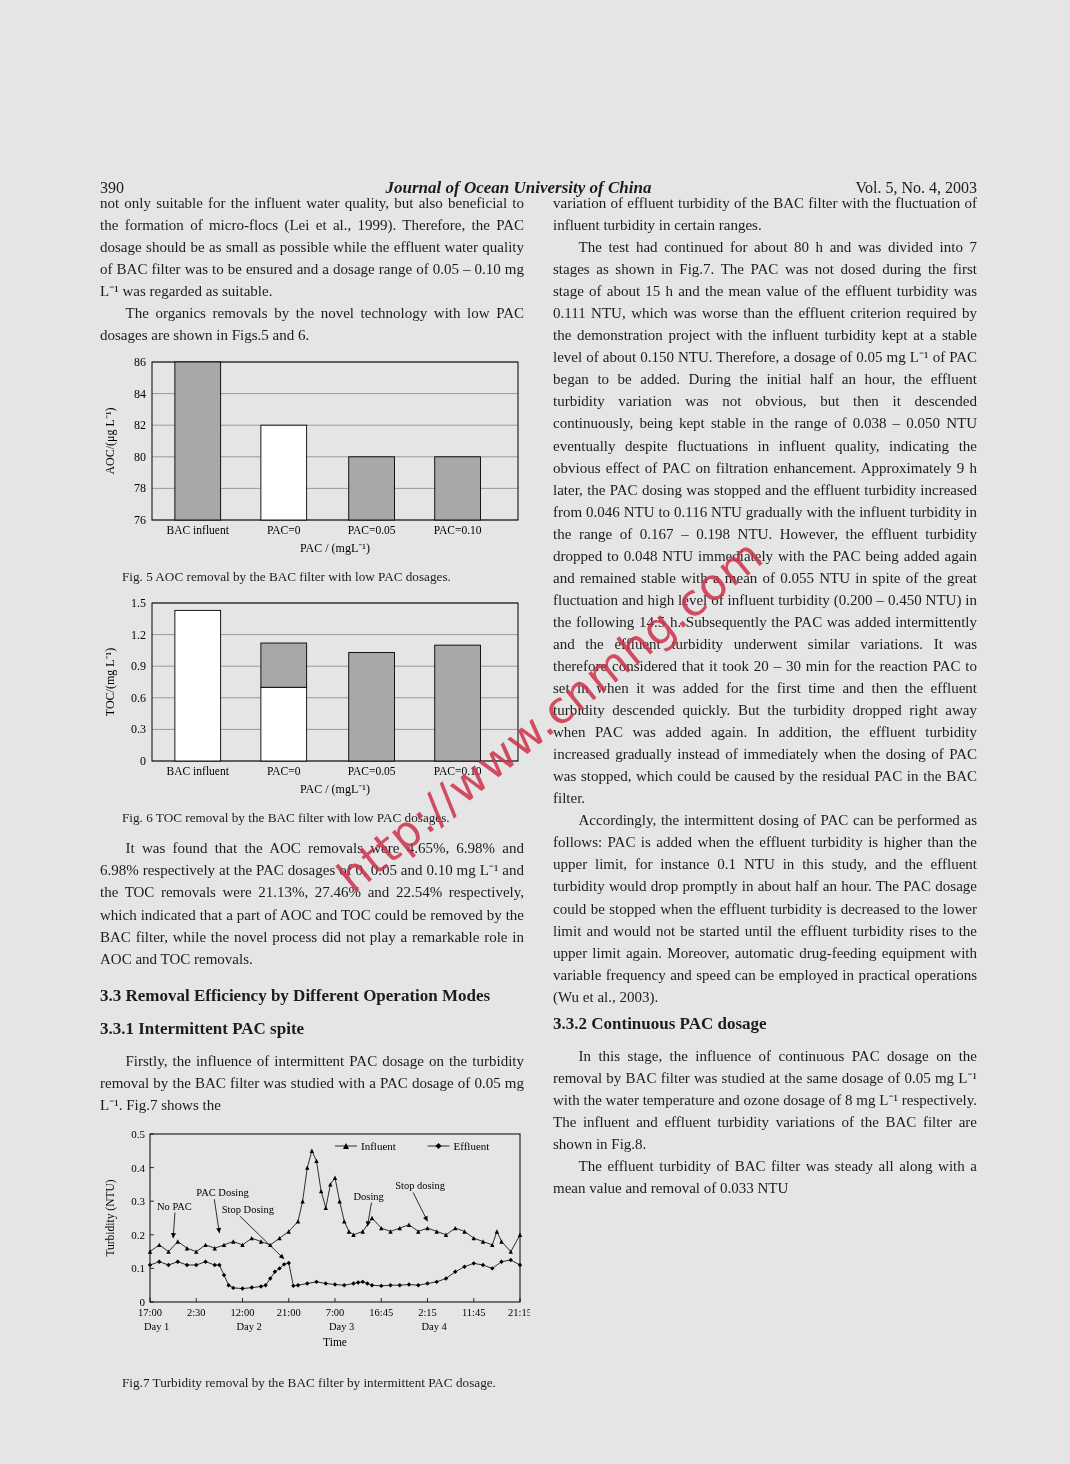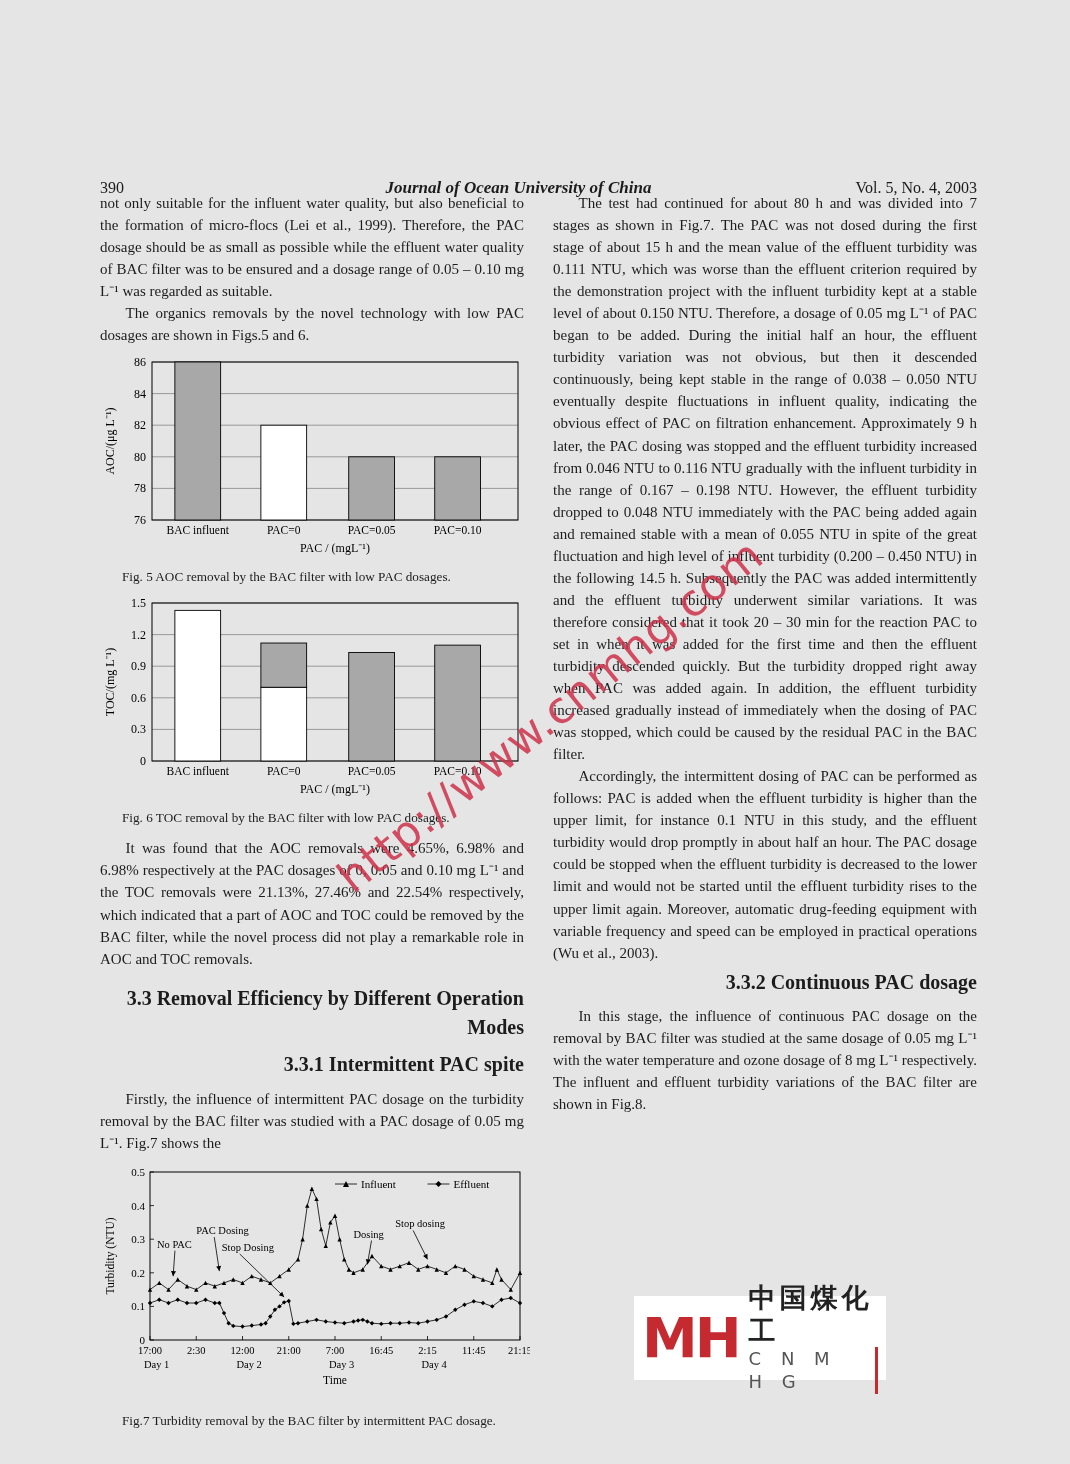--- a/index.html
+++ b/index.html
@@ -19,21 +19,21 @@
 
   .col {
     position:absolute; top:192px; width:424px;
     font-size:15px; line-height:1.47; text-align:justify;
   }
   .col-left  { left:100px; }
   .col-right { left:553px; }
 
   .para { text-indent:1.7em; }
   .para.noindent { text-indent:0; }
-  .heading { font-size:20px; font-weight:bold; text-align:right; margin:14px 0 8px; }
+  .heading { font-size:17px; font-weight:bold; text-align:left; margin:14px 0 8px; }
   .heading.sub { margin:4px 0 8px; }
 
   .fig { margin:10px 0 6px; }
   .chart { width:430px; }
   .caption {
     font-size:13.2px; line-height:1.4; text-align:justify;
     margin:2px 0 10px; padding-left:22px;
   }
 
   .watermark {
@@ -302,31 +302,26 @@
             <polygon points="267.375,100.39999999999999 265.7625729715002,95.04742313667862 270.6896052735572,95.89851225920731" fill="#000"></polygon>
             <text x="295.125" y="63.44" text-anchor="start" font-size="10.5" font-family="Liberation Serif, serif">Stop dosing</text>
             <line x1="313.125" y1="66.44" x2="327.5" y2="95.36" stroke="#000" stroke-width="0.8"></line>
             <polygon points="327.5,95.36 323.0357722442846,91.99537958380145 327.51315967952956,89.76984554570853" fill="#000"></polygon>
           </svg></div>
       <figcaption class="caption">Fig.7  Turbidity removal by the BAC filter by intermittent PAC dosage.</figcaption>
     </figure>
   </div>
 
   <div class="col col-right">
+    <p class="para noindent">variation of effluent turbidity of the BAC filter with the fluctuation of influent turbidity in certain ranges.</p>
     <p class="para">The test had continued for about 80 h and was divided into 7 stages as shown in Fig.7. The PAC was not dosed during the first stage of about 15 h and the mean value of the effluent turbidity was 0.111 NTU, which was worse than the effluent criterion required by the demonstration project with the influent turbidity kept at a stable level of about 0.150 NTU. Therefore, a dosage of 0.05 mg L⁻¹ of PAC began to be added. During the initial half an hour, the effluent turbidity variation was not obvious, but then it descended continuously, being kept stable in the range of 0.038 – 0.050 NTU eventually despite fluctuations in influent quality, indicating the obvious effect of PAC on filtration enhancement. Approximately 9 h later, the PAC dosing was stopped and the effluent turbidity increased from 0.046 NTU to 0.116 NTU gradually with the influent turbidity in the range of 0.167 – 0.198 NTU. However, the effluent turbidity dropped to 0.048 NTU immediately with the PAC being added again and remained stable with a mean of 0.055 NTU in spite of the great fluctuation and high level of influent turbidity (0.200 – 0.450 NTU) in the following 14.5 h. Subsequently the PAC was added intermittently and the effluent turbidity underwent similar variations. It was therefore considered that it took 20 – 30 min for the reaction PAC to set in when it was added for the first time and then the effluent turbidity descended quickly. But the turbidity dropped right away when PAC was added again. In addition, the effluent turbidity increased gradually instead of immediately when the dosing of PAC was stopped, which could be caused by the residual PAC in the BAC filter.</p>
     <p class="para">Accordingly, the intermittent dosing of PAC can be performed as follows: PAC is added when the effluent turbidity is higher than the upper limit, for instance 0.1 NTU in this study, and the effluent turbidity would drop promptly in about half an hour. The PAC dosage could be stopped when the effluent turbidity is decreased to the lower limit and would not be started until the effluent turbidity rises to the upper limit again. Moreover, automatic drug-feeding equipment with variable frequency and speed can be employed in practical operations (Wu et al., 2003).</p>
 
     <h4 class="heading sub">3.3.2  Continuous PAC dosage</h4>
 
     <p class="para">In this stage, the influence of continuous PAC dosage on the removal by BAC filter was studied at the same dosage of 0.05 mg L⁻¹ with the water temperature and ozone dosage of 8 mg L⁻¹ respectively. The influent and effluent turbidity variations of the BAC filter are shown in Fig.8.</p>
+    <p class="para">The effluent turbidity of BAC filter was steady all along with a mean value and removal of 0.033 NTU</p>
   </div>
 
   <div class="watermark">http://www.cnmhg.com</div>
 
-  <div class="logo">
-    <span class="logo-glyph">MH</span>
-    <span class="logo-text">
-      <span class="logo-cn">中国煤化工</span>
-      <span class="logo-en">C N M H G</span>
-    </span>
-  </div>
 
 </div>
 
 </body></html>

